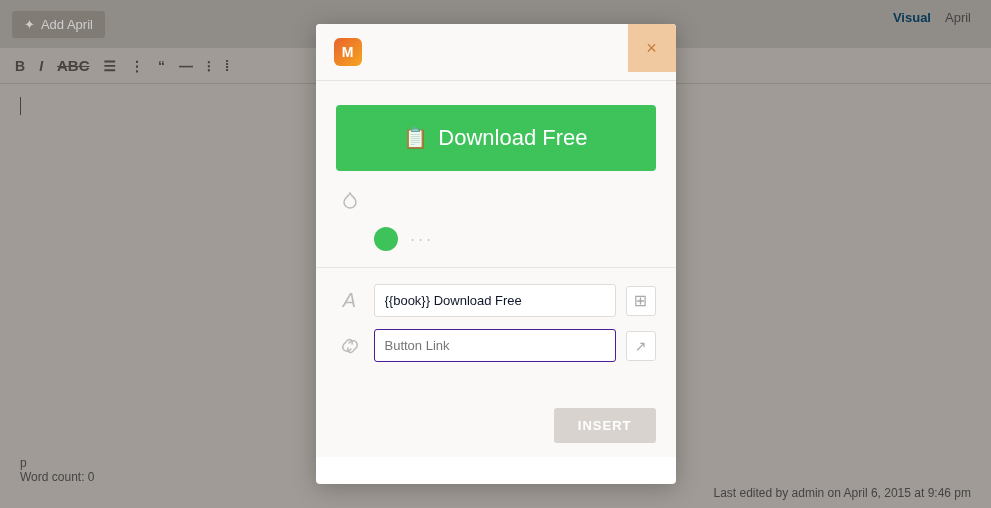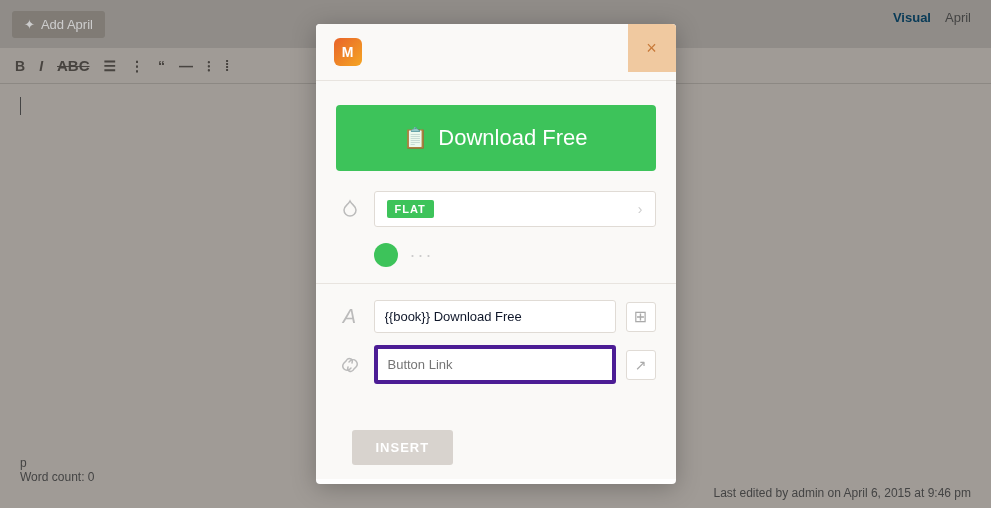--- a/index.html
+++ b/index.html
@@ -315,21 +315,21 @@
     
     .link-row {
       display: flex;
       align-items: center;
       gap: 10px;
       margin-bottom: 20px;
     }
 
     .link-input {
       flex: 1;
-      border: 4px solid #4c1d95;
+      border: 1px solid #4c1d95;
       border-radius: 3px;
       padding: 8px 10px;
       font-size: 13px;
       color: #aaa;
       background: #fff;
       outline: none;
     }
 
     .link-ext-btn {
       width: 30px;
@@ -340,23 +340,24 @@
       cursor: pointer;
       display: flex;
       align-items: center;
       justify-content: center;
       color: #aaa;
       font-size: 14px;
     }
 
     
     .modal-footer {
-      padding: 10px 36px 14px;
+      padding: 10px 20px 14px;
       background: #faf9f7;
       display: flex;
+      justify-content: flex-end;
     }
 
     .insert-btn {
       background: #d8d3ce;
       color: #fff;
       border: none;
       border-radius: 3px;
       padding: 10px 24px;
       font-size: 13px;
       font-weight: 700;
@@ -433,24 +434,20 @@
       <button class="preview-btn">
         <span class="preview-btn-icon">📋</span>
         <span>Download Free</span>
       </button>
 
       <div class="style-row">
         <div class="row-icon">
           <svg width="20" height="20" viewBox="0 0 20 20" fill="none">
             <path d="M10 2 C8 6 4 7 4 11 C4 14.3 6.7 17 10 17 C13.3 17 16 14.3 16 11 C16 7 12 6 10 2Z" stroke="#bbb" stroke-width="1.5" fill="none"></path>
           </svg>
-        </div>
-        <div class="style-selector">
-          <span class="style-badge">FLAT</span>
-          <span class="chevron-right">›</span>
         </div>
       </div>
 
       <div class="color-row">
         <div class="color-dot"></div>
         <span class="dots-menu">···</span>
       </div>
 
       <div class="modal-divider"></div>
 

